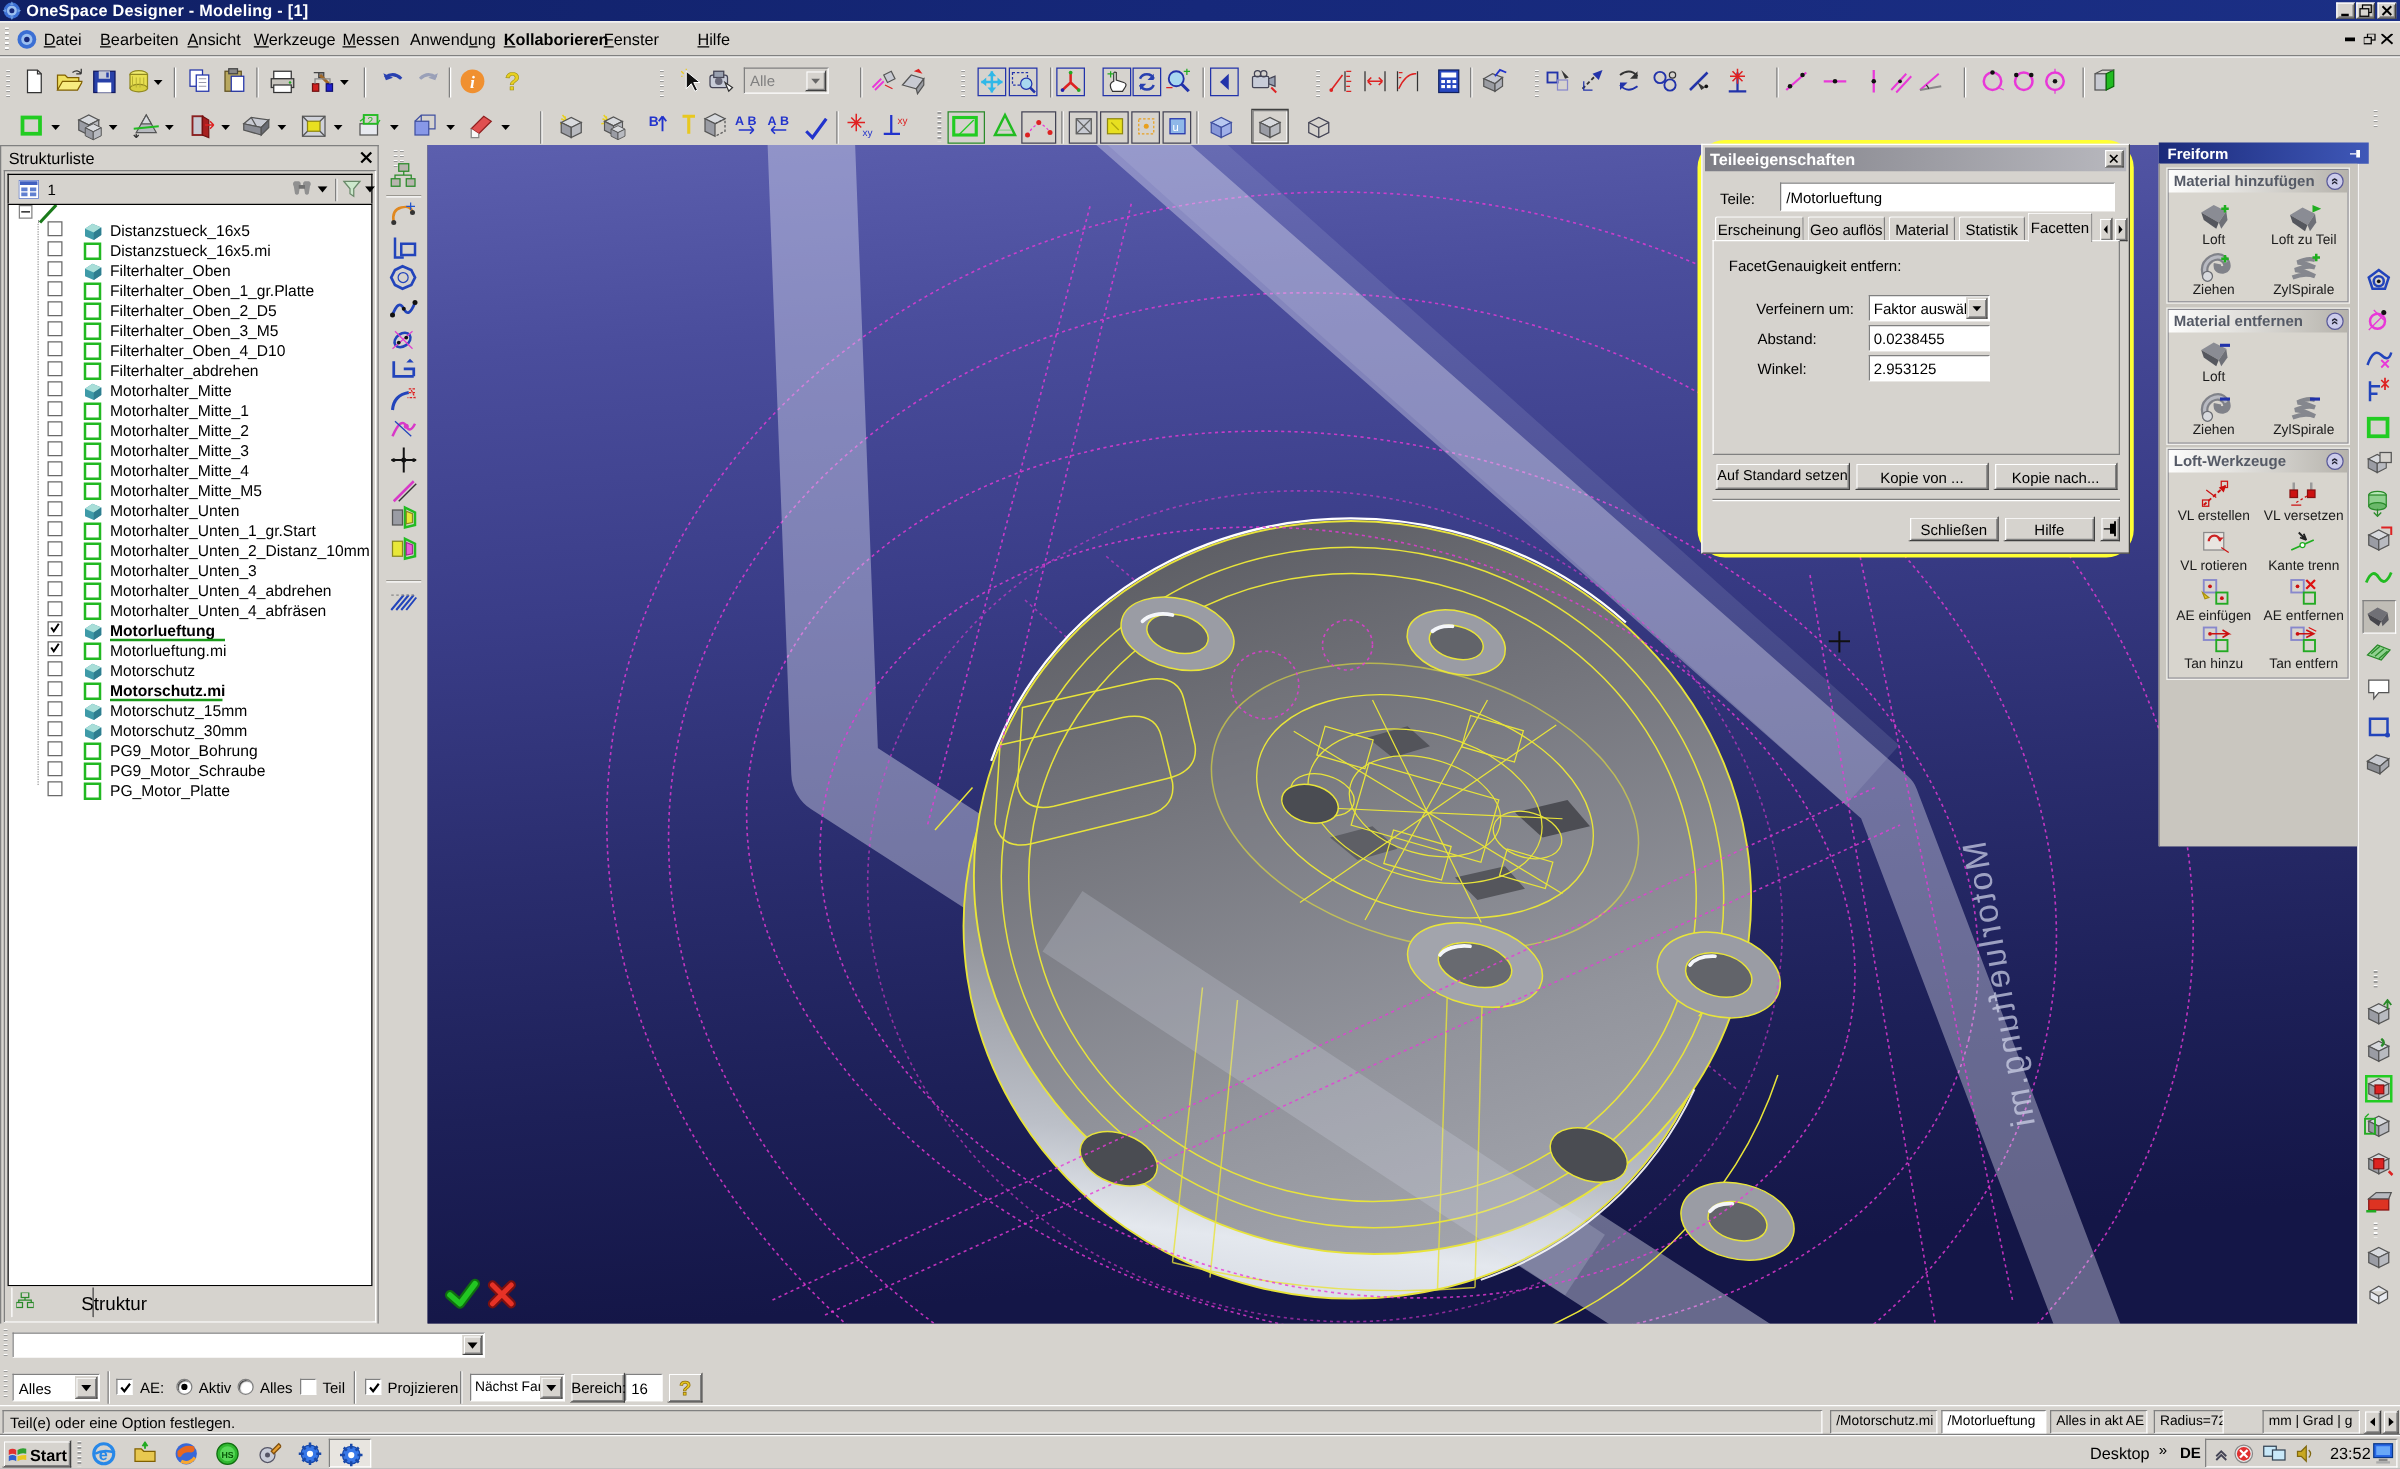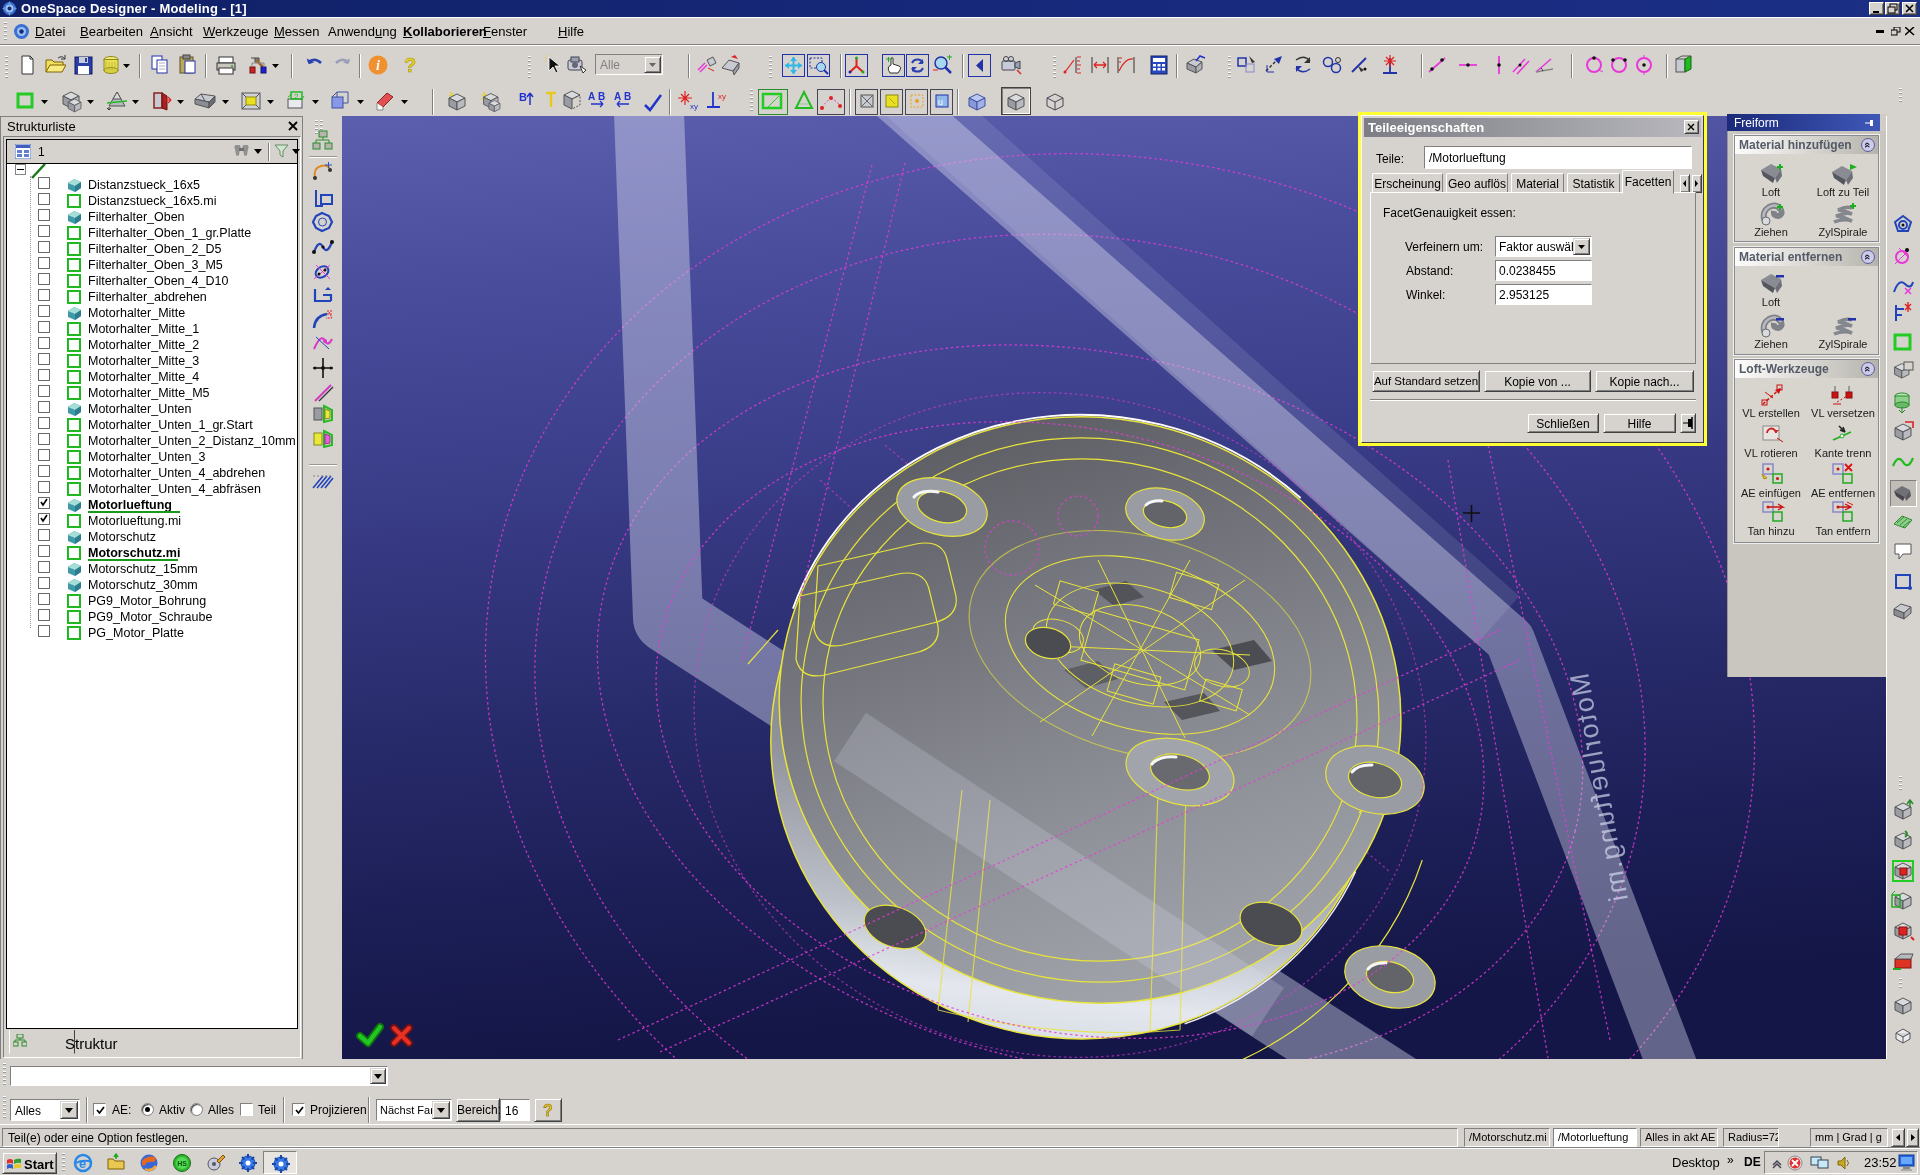--- a/index.html
+++ b/index.html
@@ -1289,21 +1289,21 @@
           <polygon points="4,8 12,12 12,20 4,16" fill="#9a9ca4" stroke="#555"></polygon>
           <polygon points="12,12 20,8 20,16 12,20" fill="#b8bac0" stroke="#555"></polygon>
           <path d="M16 4 L22 4 M19 1 L23 4 L19 7" stroke="#333" fill="none"></path>
         </svg>
       </div>
       <div class="abs grip" style="left:12px;top:862px;height:12px;"></div>
       <div class="abs" style="left:8px;top:1032px;font-size:12px;font-weight:bold;">»</div>
     </div>
 
   <div id="freiform" class="abs" style="left:1727px;top:-2px;width:159px;height:563px;background:#d0cdc6;">
-<div class="abs" style="left:0;top:0;width:153px;height:17px;background:linear-gradient(90deg,#1b2a7a,#3f58b8);">
+<div class="abs" style="left:0;top:0;width:168px;height:17px;background:linear-gradient(90deg,#1b2a7a,#3f58b8);font-weight:bold;">
   <span class="abs" style="left:7px;top:2px;color:#fff;font-size:12px;">Freiform</span>
   <svg class="abs" style="right:5px;top:4px;" width="11" height="10">
           <path d="M1 5 L6 5" stroke="#fff"></path>
           <rect x="6" y="2" width="3" height="6" fill="#fff"></rect>
         </svg>
 </div>
 <div class="abs" style="left:0;top:17px;width:159px;height:546px;background:#c9c6bf;border-left:1px solid #9a9790;"></div>
 
 <div class="abs" style="left:7px;top:21px;width:145px;height:107px;background:#d8d5ce;border:1px solid #8a8a92;outline:1px solid #f0efec;">
   <div style="height:18px;background:linear-gradient(90deg,#fdfdfc,#b6b3ac);position:relative;">
@@ -1454,21 +1454,21 @@
             <rect x="12" y="12" width="9" height="9" fill="none" stroke="#22aa22" stroke-width="1.5"></rect>
             <circle cx="7" cy="7" r="1.5" fill="#cc1111"></circle>
             <path d="M8 7 L20 7 M14 4 L20 7 L14 10" stroke="#cc1111" stroke-width="1.3" fill="none"></path>
             <path d="M16 2 L22 5" stroke="#dd1111"></path>
           </svg>
         </div>
   <div class="flbl" style="left:72px;top:165px;width:72px;">Tan entfern</div>
 </div>
 </div>
 
-  <div id="dialog" class="abs" style="left:1358px;top:-4px;width:349px;height:334px;background:#ffff33;padding:0;">
+  <div id="dialog" class="abs" style="left:1358px;top:-4px;width:349px;height:334px;background:#ffff33;padding:0;border-radius:22px;">
 <div class="abs" style="left:3px;top:3px;width:343px;height:328px;background:#d6d3ce;border:1px solid;border-color:#fff #404040 #404040 #fff;">
   <div class="abs" style="left:2px;top:2px;width:337px;height:19px;background:linear-gradient(90deg,#7d7d85,#b8b8be);">
     <span class="abs" style="left:4px;top:2px;color:#fff;font-weight:bold;font-size:13px;">Teileeigenschaften</span>
     <div class="abs raised" style="right:2px;top:2px;width:15px;height:14px;background:#d6d3ce;">
             <svg width="13" height="12">
               <path d="M3 3 L9 9 M9 3 L3 9" stroke="#000" stroke-width="1.4"></path>
             </svg>
           </div>
   </div>
   <span class="abs" style="left:14px;top:36px;font-size:12px;">Teile:</span>
@@ -1486,21 +1486,21 @@
             <path d="M6 5 L3 8.5 L6 12 Z" fill="#000"></path>
           </svg>
         </div>
   <div class="abs raised2" style="left:329px;top:58px;width:11px;height:19px;background:#d6d3ce;">
           <svg width="9" height="17">
             <path d="M3 5 L6 8.5 L3 12 Z" fill="#000"></path>
           </svg>
         </div>
 
   <div class="abs" style="left:8px;top:76px;width:326px;height:172px;background:#d6d3ce;border:1px solid;border-color:#fff #808080 #808080 #fff;"></div>
-  <span class="abs" style="left:21px;top:90px;font-size:12px;">FacetGenauigkeit essen:</span>
+  <span class="abs" style="left:21px;top:90px;font-size:12px;">FacetGenauigkeit entfern:</span>
   <span class="abs" style="left:43px;top:124px;font-size:12px;">Verfeinern um:</span>
   <div class="abs sunkenl white" style="left:133px;top:120px;width:97px;height:21px;">
     <span class="abs" style="left:3px;top:3px;font-size:12px;white-space:nowrap;">Faktor auswähle</span>
     <div class="abs raised2" style="right:1px;top:1px;width:17px;height:17px;background:#d6d3ce;">
             <svg width="15" height="15">
               <path d="M4 6 L11 6 L7.5 10 Z" fill="#000"></path>
             </svg>
           </div>
   </div>
   <span class="abs" style="left:44px;top:148px;font-size:12px;">Abstand:</span>

